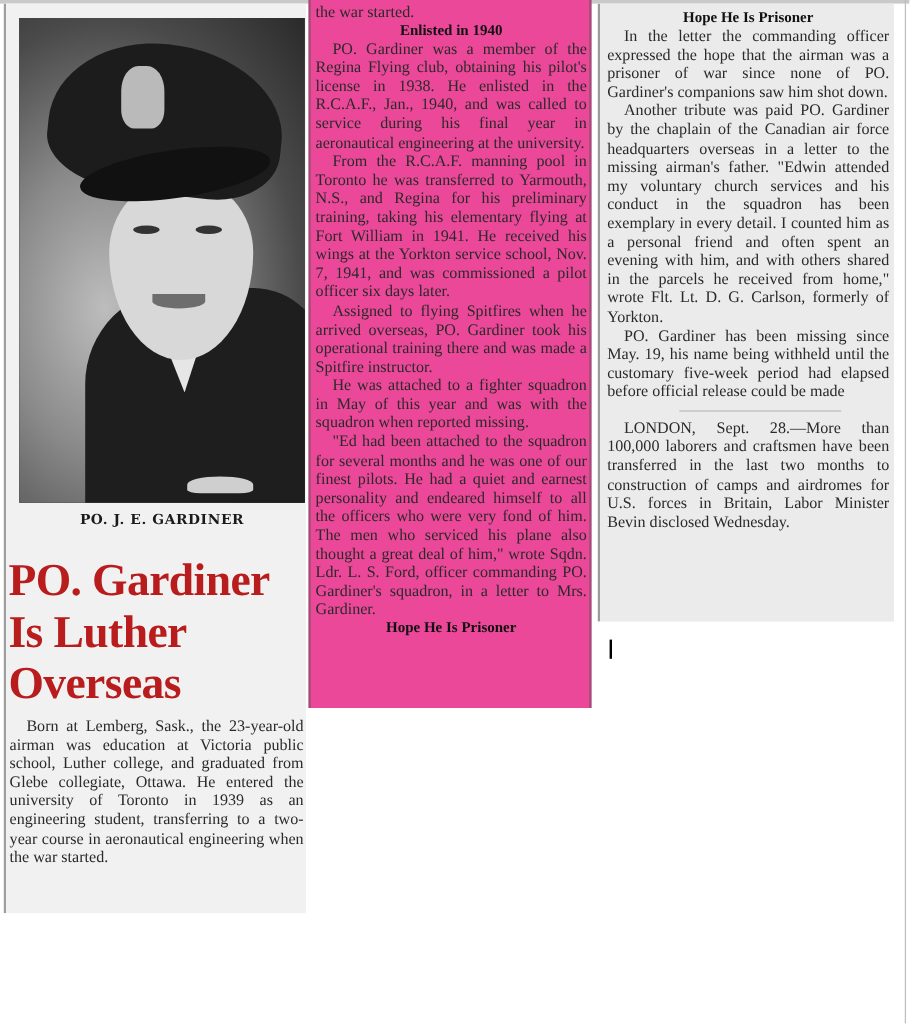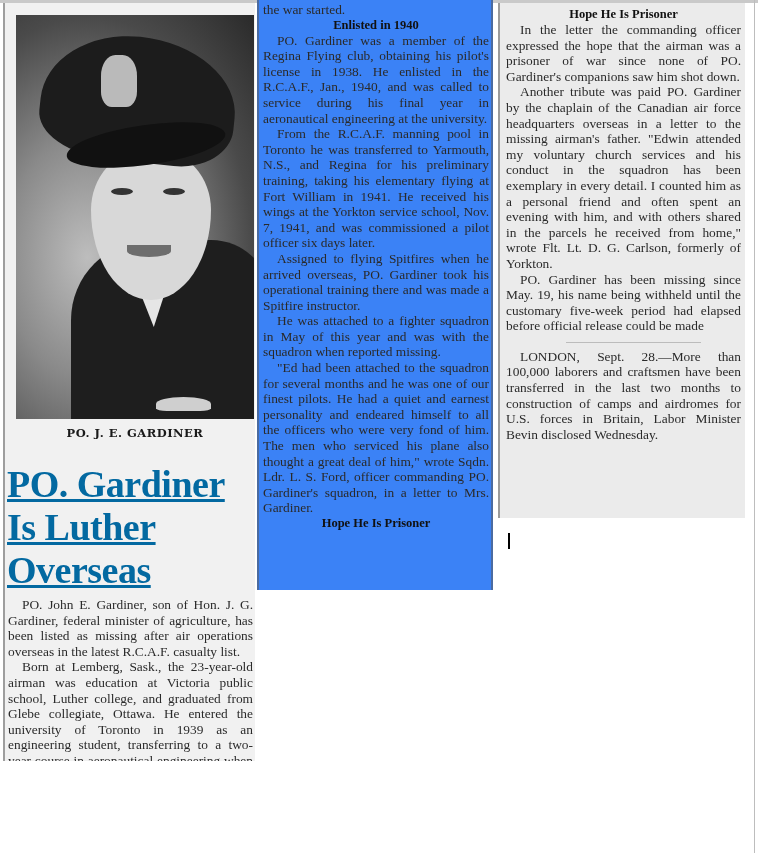--- a/index.html
+++ b/index.html
@@ -22,32 +22,32 @@
     .photo .badge { position: absolute; left: 85px; top: 40px; width: 36px; height: 52px; border-radius: 40% 40% 30% 30%; background: #d6d6d6; opacity: .85; }
     .photo .face { position: absolute; left: 75px; top: 135px; width: 120px; height: 150px; border-radius: 45% 45% 50% 50% / 40% 40% 60% 60%; background: #d8d8d8; }
     .photo .face .eye1, .photo .face .eye2 { position: absolute; top: 38px; width: 22px; height: 7px; background: #333; border-radius: 50%; }
     .photo .face .eye1 { left: 20px; } .photo .face .eye2 { left: 72px; }
     .photo .face .mouth { position: absolute; left: 36px; top: 95px; width: 44px; height: 12px; border-radius: 0 0 50% 50%; background: #6d6d6d; }
     .photo .coat { position: absolute; left: 55px; top: 225px; width: 200px; height: 200px; background: #1e1e1e; border-radius: 40% 30% 0 0; }
     .photo .collar { position: absolute; left: 118px; top: 262px; width: 36px; height: 50px; background: #e6e6e6; clip-path: polygon(0 0, 100% 0, 55% 100%); }
     .photo .wings { position: absolute; left: 140px; top: 382px; width: 55px; height: 14px; background: #cfcfcf; border-radius: 50% 50% 20% 20%; }
 
     .caption { position: absolute; left: 13px; top: 423px; width: 238px; text-align: center; font-family: "DejaVu Serif", serif; font-weight: bold; font-size: 11.5px; letter-spacing: .5px; color: #1a1a1a; }
-    .headline { position: absolute; left: 4px; top: 460px; width: 248px; font-family: "Liberation Serif", serif; font-weight: bold; font-size: 38px; line-height: 43px; color: #0369a1; letter-spacing: -0.5px; text-decoration: underline; }
+    .headline { position: absolute; left: 4px; top: 460px; width: 248px; font-family: "Liberation Serif", serif; font-weight: bold; font-size: 38px; line-height: 43px; color: #b91c1c; letter-spacing: -0.5px; }
     .headline span { display: block; }
 
     .body-text { font-family: "Liberation Serif", serif; font-size: 13.4px; line-height: 15.6px; text-align: justify; color: #2a2a2a; }
     .body-text p { text-indent: 14px; }
     .subhead { font-family: "Liberation Serif", serif; font-weight: bold; font-size: 12.5px; text-align: center; color: #111; line-height: 15px; }
 
     #p1 .body-text { position: absolute; left: 5px; top: 594px; width: 245px; }
     #p1 .subhead { position: absolute; left: 5px; top: 837px; width: 245px; }
 
     
-    #p2 { left: 257px; top: 0; width: 236px; height: 590px; background: #3b82f6; }
+    #p2 { left: 257px; top: 0; width: 236px; height: 590px; background: #ec4899; }
     #p2 .inner { position: absolute; left: 6px; top: 2px; width: 226px; }
     #p2 .body-text p.first { text-indent: 0; }
 
     
     #p3 { left: 498px; top: 3px; width: 247px; height: 515px; background: #ebebeb; }
     #p3 .inner { position: absolute; left: 8px; top: 4px; width: 235px; }
     .sep { height: 1px; background: #a8a8a8; margin: 8px 40px 6px 60px; opacity: .7; }
 
     .cursor { position: absolute; left: 508px; top: 533px; width: 2px; height: 16px; background: #000; }
   </style>
@@ -75,21 +75,20 @@
   </div>
   <div class="caption">PO. J. E. GARDINER</div>
 
   <h1 class="headline">
     <span>PO. Gardiner</span>
     <span>Is Luther</span>
     <span>Overseas</span>
   </h1>
 
   <div class="body-text">
-    <p>PO. John E. Gardiner, son of Hon. J. G. Gardiner, federal minister of agriculture, has been listed as missing after air operations overseas in the latest R.C.A.F. casualty list.</p>
     <p>Born at Lemberg, Sask., the 23-year-old airman was education at Victoria public school, Luther college, and graduated from Glebe collegiate, Ottawa. He entered the university of Toronto in 1939 as an engineering student, transferring to a two-year course in aeronautical engineering when the war started.</p>
   </div>
   <div class="subhead">Enlisted in 1940</div>
 </div>
 
 <div class="panel" id="p2">
   <div class="rule-left"></div>
   <div class="rule-right"></div>
   <div class="inner">
     <div class="body-text">

